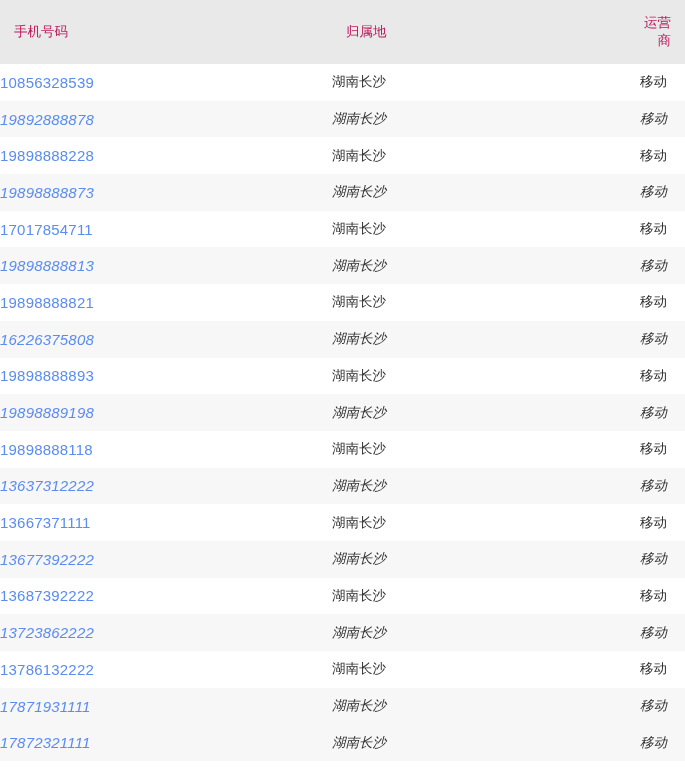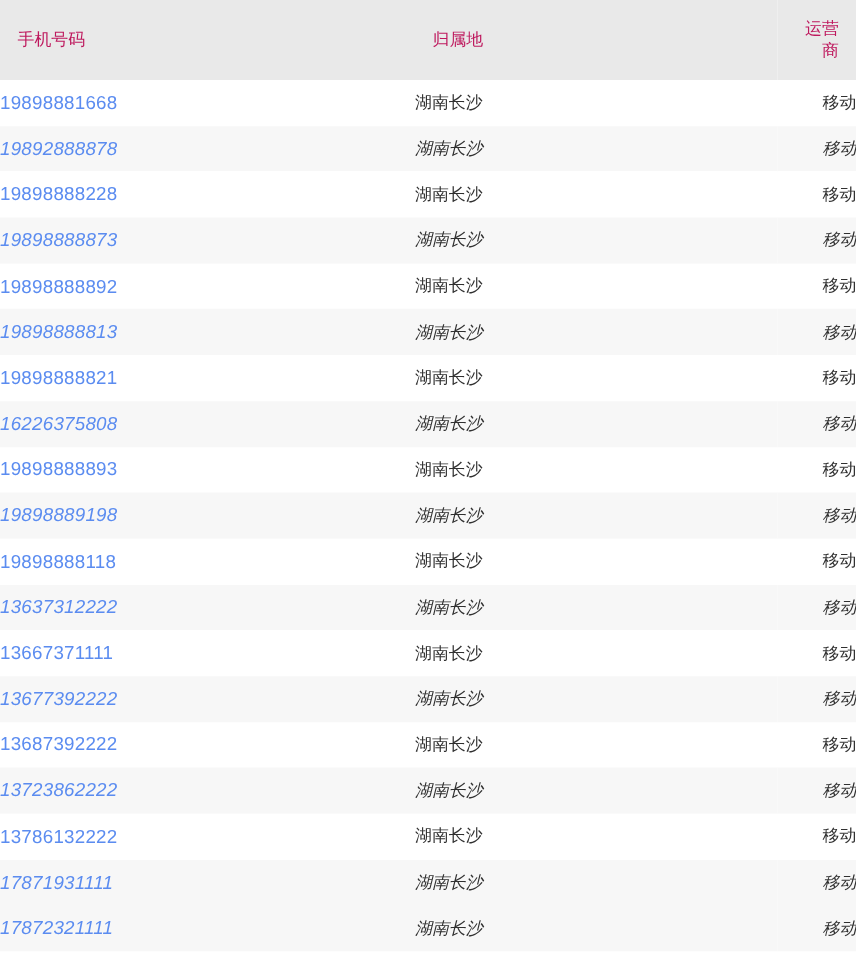--- a/index.html
+++ b/index.html
@@ -64,21 +64,21 @@
     font-size: 15px;
     text-decoration: none;
     cursor: pointer;
     letter-spacing: 0.2px;
   }
   td.cell-region {
     padding-left: 32px;
     text-align: left;
   }
   td.cell-carrier {
-    text-align: right;
+    text-align: center;
     padding-right: 9px;
   }
 </style>
 </head>
 <body>
 
 <table class="phone-table">
   <colgroup>
     <col class="c-number">
     <col class="c-region">
@@ -86,41 +86,41 @@
   </colgroup>
   <thead>
     <tr>
       <th class="h-number">手机号码</th>
       <th class="h-region">归属地</th>
       <th class="h-carrier">运营商</th>
     </tr>
   </thead>
   <tbody id="table-body">
       <tr class="row-odd">
-        <td class="cell-number"><a class="phone-link">19898881668</a></td>
+        <td class="cell-number"><a class="phone-link">10856328539</a></td>
         <td class="cell-region">湖南长沙</td>
         <td class="cell-carrier">移动</td>
       </tr>
       <tr class="row-even">
         <td class="cell-number"><a class="phone-link">19892888878</a></td>
         <td class="cell-region">湖南长沙</td>
         <td class="cell-carrier">移动</td>
       </tr>
       <tr class="row-odd">
         <td class="cell-number"><a class="phone-link">19898888228</a></td>
         <td class="cell-region">湖南长沙</td>
         <td class="cell-carrier">移动</td>
       </tr>
       <tr class="row-even">
         <td class="cell-number"><a class="phone-link">19898888873</a></td>
         <td class="cell-region">湖南长沙</td>
         <td class="cell-carrier">移动</td>
       </tr>
       <tr class="row-odd">
-        <td class="cell-number"><a class="phone-link">19898888892</a></td>
+        <td class="cell-number"><a class="phone-link">17017854711</a></td>
         <td class="cell-region">湖南长沙</td>
         <td class="cell-carrier">移动</td>
       </tr>
       <tr class="row-even">
         <td class="cell-number"><a class="phone-link">19898888813</a></td>
         <td class="cell-region">湖南长沙</td>
         <td class="cell-carrier">移动</td>
       </tr>
       <tr class="row-odd">
         <td class="cell-number"><a class="phone-link">19898888821</a></td>

